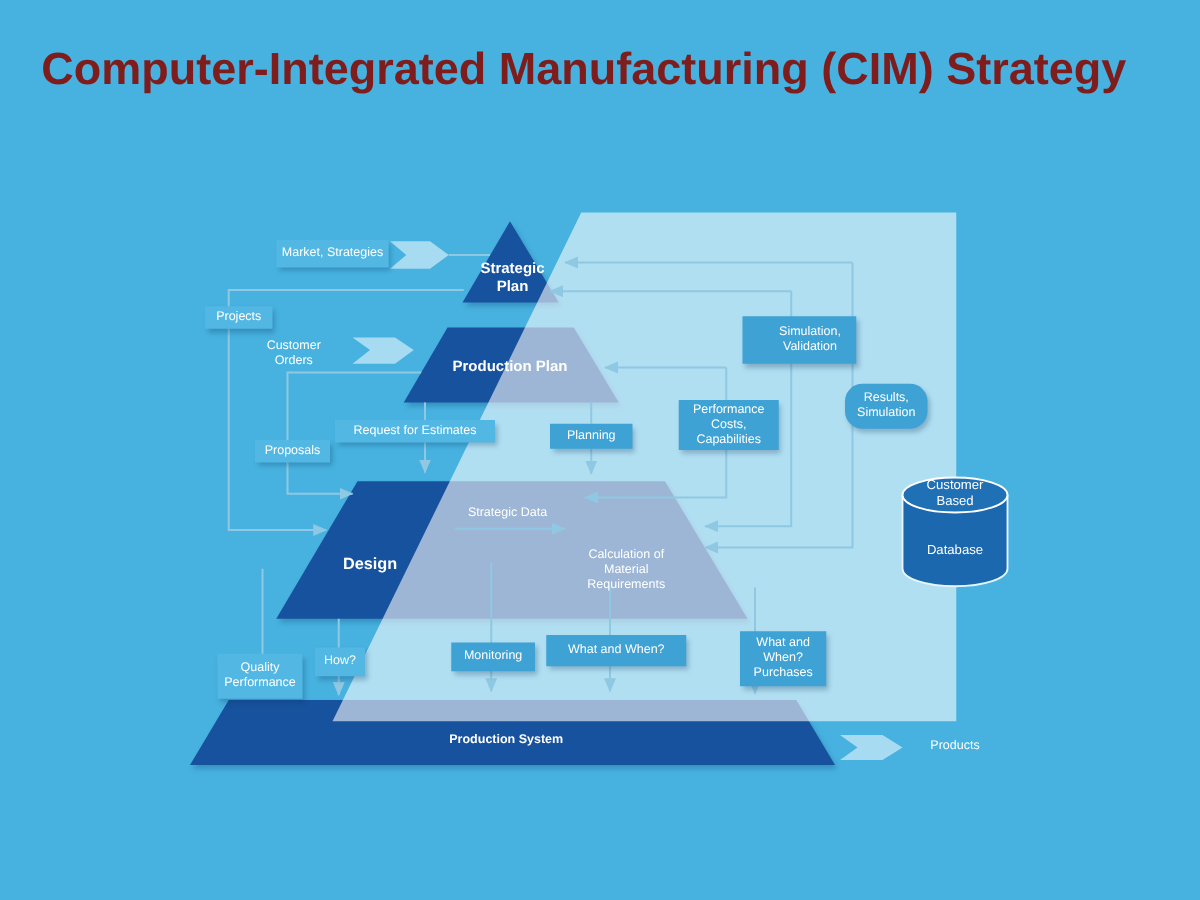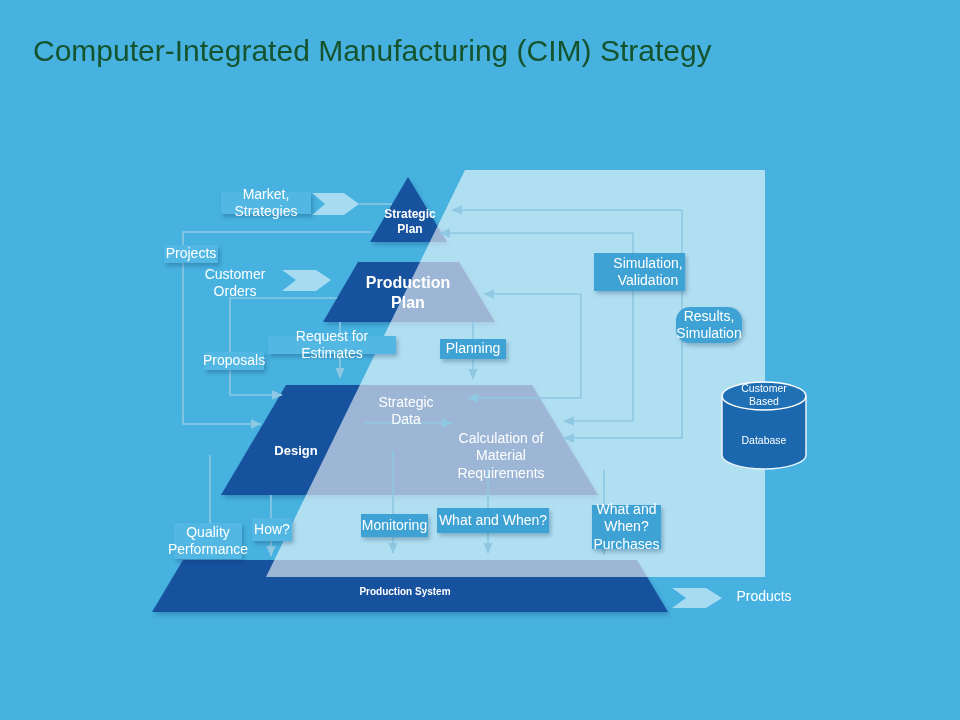--- a/index.html
+++ b/index.html
@@ -1,22 +1,22 @@
 <!DOCTYPE html>
 <html><head>
 <meta charset="utf-8">
 <style>
   html,body{margin:0;padding:0;}
   body{font-family:"Liberation Sans", sans-serif;}
   .slide{position:relative;width:960px;height:720px;background:#47B2E0;overflow:hidden;}
-  .title{position:absolute;left:33px;top:34px;width:900px;color:#14532d;font-size:30px;font-weight:normal;letter-spacing:0px;}
+  .title{position:absolute;left:33px;top:34px;width:900px;color:#7f1d1d;font-size:36px;font-weight:bold;letter-spacing:0px;}
   svg.canvas{position:absolute;left:0;top:0;}
   .pyr{filter:drop-shadow(2px 3px 2px rgba(5,45,90,0.25));}
   .lbl{position:absolute;display:flex;align-items:center;justify-content:center;text-align:center;
-       color:#FFFFFF;font-size:14px;line-height:1.22;}
+       color:#FFFFFF;font-size:10px;line-height:1.22;}
   .box{box-shadow:2px 3px 4px rgba(10,50,90,0.28);}
   .box-light{background:#52B7E3;}
   .box-dark{background:#3FA2D5;}
   .plain{background:transparent;}
   .lvl{font-weight:bold;background:transparent;}
   .footer{position:absolute;left:0;top:693px;width:960px;text-align:center;
           color:rgba(55,85,102,0.8);font-size:12.5px;}
 </style>
 </head>
 <body>
@@ -69,37 +69,38 @@
       <polygon points="672,588 706,588 722,598 706,608 672,608 686,598"></polygon>
     </g>
 
     <g>
       <path d="M722,396 L722,455 a42,14 0 0 0 84,0 L806,396" fill="#1B68AE" stroke="#E8F4FB" stroke-width="1.5"></path>
       <ellipse cx="764" cy="396" rx="42" ry="14" fill="#2070B6" stroke="#FFFFFF" stroke-width="1.5"></ellipse>
     </g>
   </svg>
 
   <div class="lbl lvl" style="left:378px;top:206px;width:64px;height:32px;font-size:12px;">Strategic Plan</div>
-  <div class="lbl lvl" style="left:348px;top:286px;width:120px;height:14px;font-size:16px;">Production Plan</div>
+  <div class="lbl lvl" style="left:348px;top:286px;width:120px;height:14px;font-size:12px;">Production Plan</div>
   <div class="lbl lvl" style="left:265px;top:443px;width:62px;height:15px;font-size:13px;">Design</div>
   <div class="lbl lvl" style="left:325px;top:585px;width:160px;height:14px;font-size:10px;">Production System</div>
 
   <div class="lbl plain" style="left:368px;top:405px;width:76px;height:12px;">Strategic Data</div>
   <div class="lbl plain" style="left:466px;top:437px;width:70px;height:38px;">Calculation of Material Requirements</div>
 
   <div class="lbl box box-light" style="left:221px;top:192px;width:90px;height:22px;">Market, Strategies</div>
   <div class="lbl box box-light" style="left:164px;top:245px;width:54px;height:18px;">Projects</div>
   <div class="lbl plain" style="left:197px;top:277px;width:76px;height:12px;">Customer Orders</div>
   <div class="lbl box box-light" style="left:204px;top:352px;width:60px;height:18px;">Proposals</div>
   <div class="lbl box box-light" style="left:268px;top:336px;width:128px;height:18px;">Request for Estimates</div>
   <div class="lbl box box-light" style="left:174px;top:511px;width:68px;height:36px;margin-top:12px;">Quality Performance</div>
   <div class="lbl box box-light" style="left:252px;top:518px;width:40px;height:23px;">How?</div>
 
   <div class="lbl box box-dark" style="left:440px;top:339px;width:66px;height:20px;">Planning</div>
   <div class="lbl box box-dark" style="left:594px;top:253px;width:74px;height:38px;padding-left:17px;">Simulation, Validation</div>
+  <div class="lbl box box-dark" style="left:543px;top:320px;width:80px;height:40px;">Performance Costs, Capabilities</div>
   <div class="lbl box box-dark" style="left:676px;top:307px;width:66px;height:36px;border-radius:14px;">Results, Simulation</div>
   <div class="lbl box box-dark" style="left:361px;top:514px;width:67px;height:23px;">Monitoring</div>
   <div class="lbl box box-dark" style="left:592px;top:505px;width:69px;height:44px;">What and When? Purchases</div>
   <div class="lbl box box-dark" style="left:437px;top:508px;width:112px;height:25px;">What and When?</div>
 
   <div class="lbl plain" style="left:732px;top:591px;width:64px;height:12px;">Products</div>
 
   <div class="lbl plain" style="left:726px;top:381px;width:76px;height:27px;font-size:10.5px;">Customer Based</div>
   <div class="lbl plain" style="left:726px;top:433px;width:76px;height:14px;font-size:10.5px;">Database</div>
 

